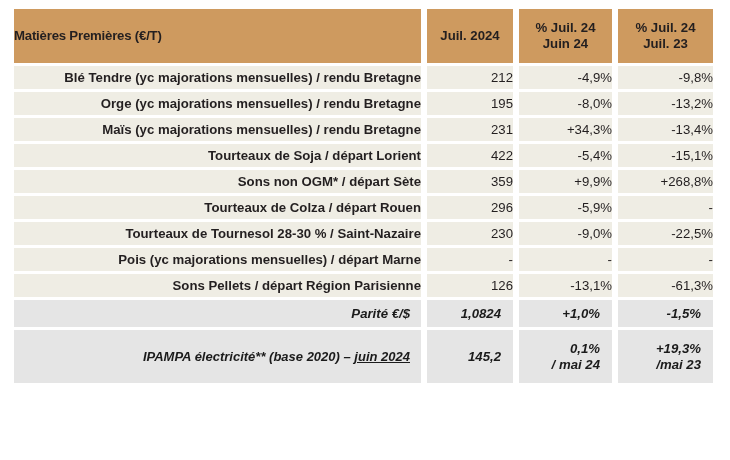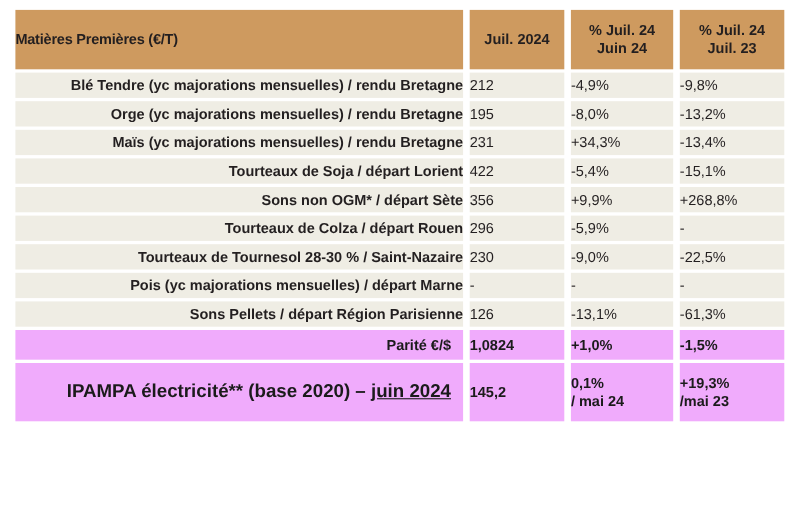--- a/index.html
+++ b/index.html
@@ -73,38 +73,39 @@
   td.cell-label {
     text-align: right;
     padding-right: 9px;
     white-space: nowrap;
     overflow: hidden;
   }
   td.cell-label .bold { font-weight: bold; }
   td.cell-label .reg  { font-weight: bold; }
 
   td.cell-num {
-    text-align: left;
+    text-align: right;
     padding-right: 12px;
     white-space: nowrap;
   }
 
   
   tr.gold-row td {
-    background: #f0abfc;
+    background: #e5e5e5;
     font-weight: bold;
     color: #1b1b1b;
+    font-style: italic;
   }
   tr.gold-row td.cell-label { padding-right: 11px; }
-  tr.gold-row td.cell-num { padding-right: 28px; }
+  tr.gold-row td.cell-num { padding-right: 12px; }
   tr.gold-parity td { height: 27px; }
   tr.gold-ipampa td { height: 53px; }
 
   tr.gold-ipampa td.cell-label {
-    font-size: 17px;
+    font-size: 13px;
   }
   tr.gold-ipampa td.cell-num .sub {
     display: block;
   }
   .u { text-decoration: underline; }
   .nb { font-weight: bold; }
 </style>
 </head>
 <body>
 
@@ -156,21 +157,21 @@
 
       <tr class="data-row">
         <td class="cell-label"><span class="bold">Tourteaux de Soja</span><span class="reg"> / départ Lorient</span></td>
         <td class="cell-num">422</td>
         <td class="cell-num">-5,4%</td>
         <td class="cell-num">-15,1%</td>
       </tr>
 
       <tr class="data-row">
         <td class="cell-label"><span class="bold">Sons non OGM* /</span><span class="reg"> départ Sète</span></td>
-        <td class="cell-num">356</td>
+        <td class="cell-num">359</td>
         <td class="cell-num">+9,9%</td>
         <td class="cell-num">+268,8%</td>
       </tr>
 
       <tr class="data-row">
         <td class="cell-label"><span class="bold">Tourteaux de Colza</span><span class="reg"> / départ Rouen</span></td>
         <td class="cell-num">296</td>
         <td class="cell-num">-5,9%</td>
         <td class="cell-num">-</td>
       </tr>

